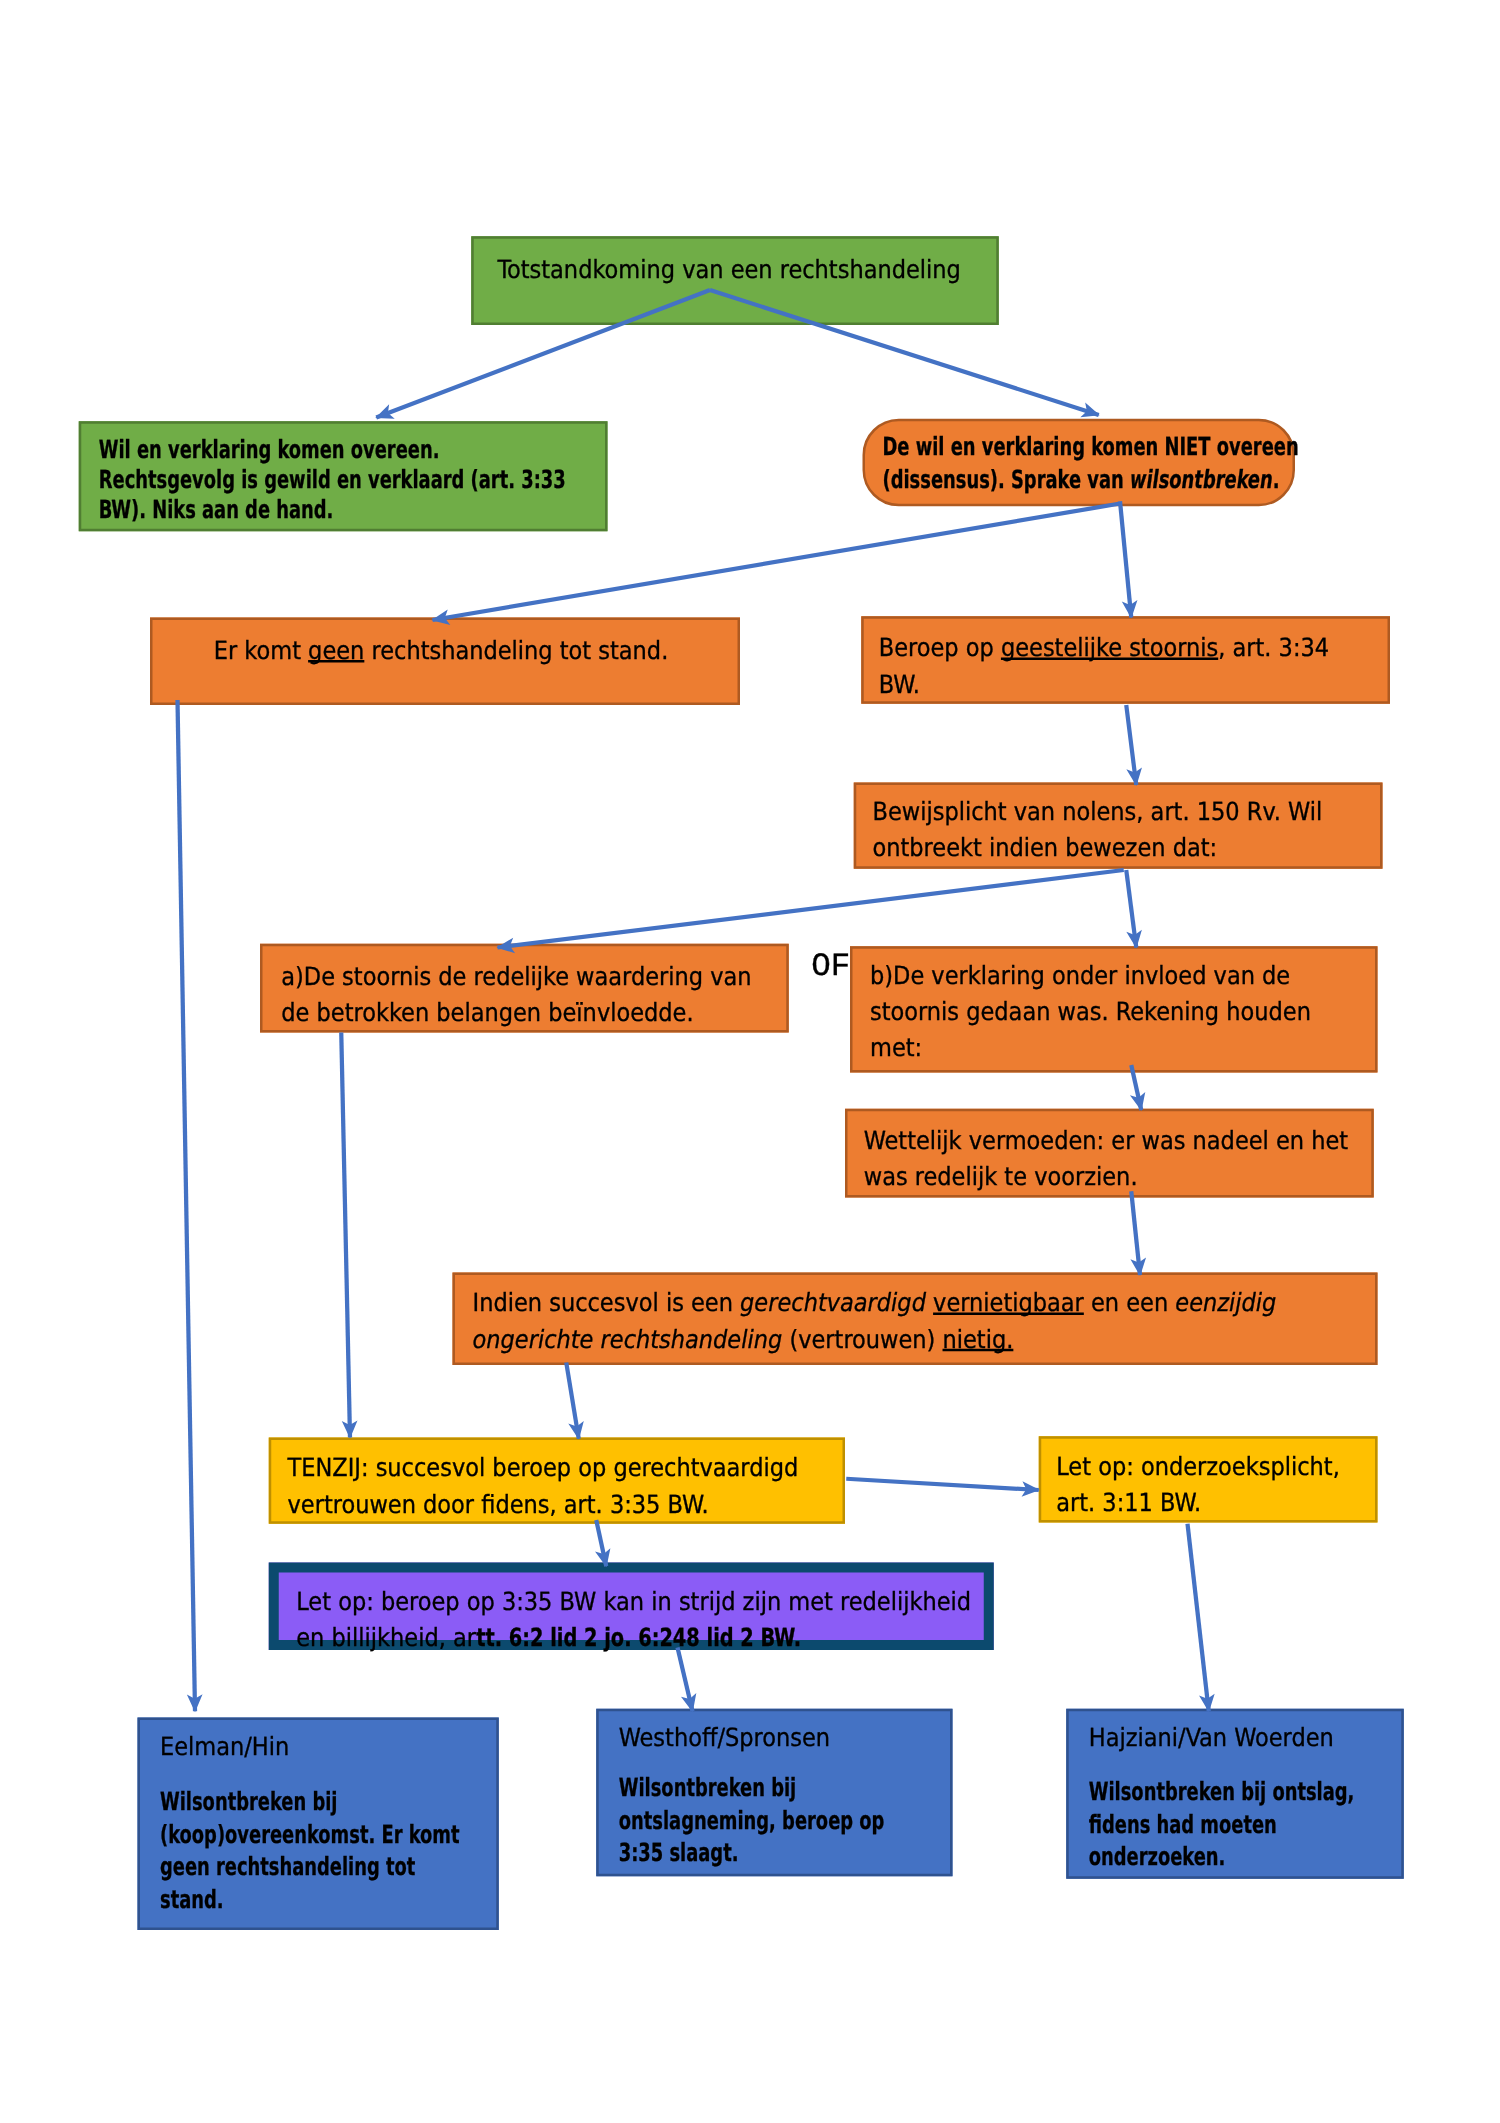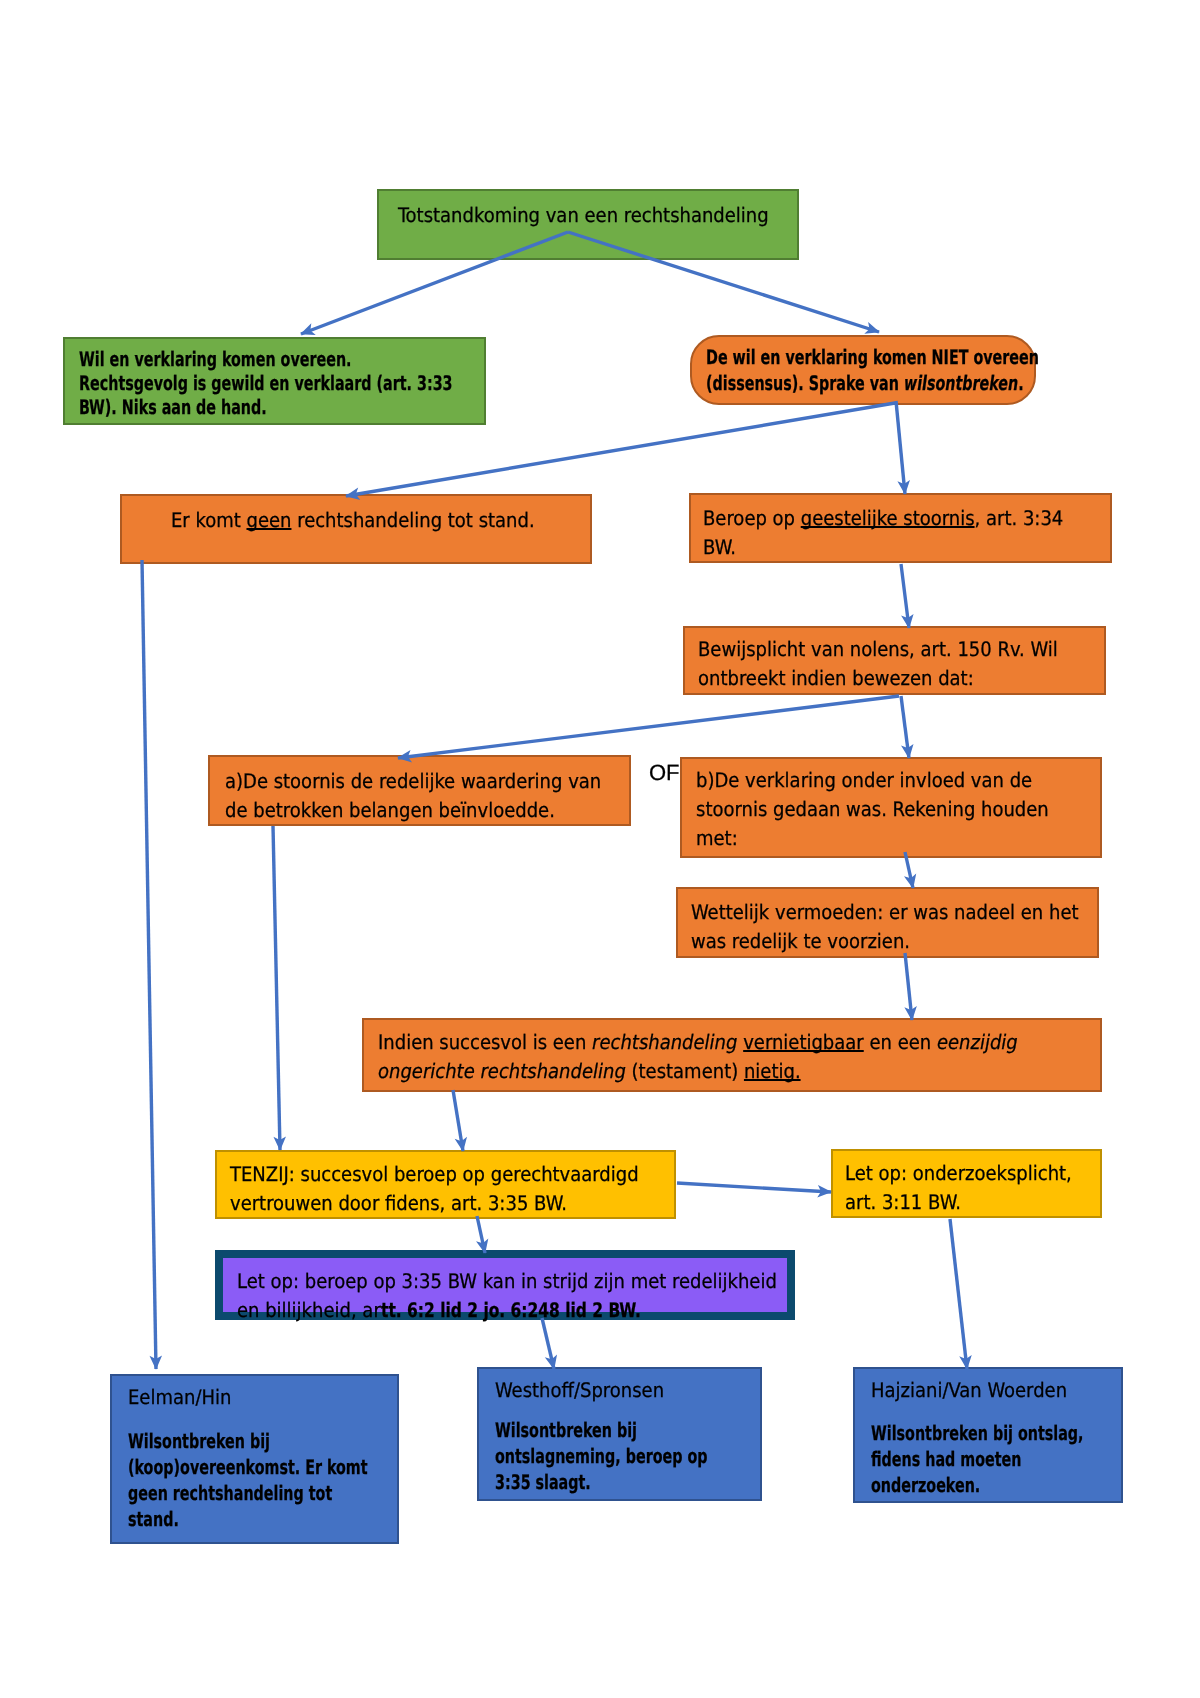--- a/index.html
+++ b/index.html
@@ -25,22 +25,22 @@
   .box-blue  {background:#4472C4;border:2px solid #2F528F;}
 
   .node p{font-family:"DejaVu Sans",sans-serif;font-stretch:condensed;
           font-size:20px;line-height:29px;
           -webkit-text-stroke:0.25px #000;}
   .node{padding:12px;}
   .node .inner{position:absolute;left:14px;right:4px;top:0;}
   .t-bold{font-weight:bold;}
   .bold-wrap{transform:scaleX(0.795);transform-origin:left top;width:125.8%;}
   .label-of{background:none;border:none;}
-  .label-of p{font-family:Liberation Sans, sans-serif;font-stretch:normal;
-              font-size:22px;line-height:26px;}
+  .label-of p{font-family:Liberation Mono, monospace;font-stretch:normal;
+              font-size:26px;line-height:26px;}
   .node p.case-name{font-weight:normal;}
   .tight-bold{display:inline-block;transform:scaleX(0.86);transform-origin:left center;}
   .node p.case-body{font-weight:bold;line-height:26px;}
 </style>
 </head>
 <body>
 
 <div id="canvas">
 
 <svg class="arrows" viewBox="0 0 1200 1698" width="1200" height="1698">
@@ -126,21 +126,21 @@
 </div>
 
 <div class="node box-orange" style="left:676px;top:887px;width:423px;height:71px;">
   <div class="inner" style="left:13px;top:9px;width:405px;">
     <p>Wettelijk vermoeden: er was nadeel en het was redelijk te voorzien.</p>
   </div>
 </div>
 
 <div class="node box-orange" style="left:362px;top:1018px;width:740px;height:74px;">
   <div class="inner" style="left:14px;top:8px;width:690px;">
-    <p><span>Indien succesvol is een </span><i>rechtshandeling</i><span> </span><u>vernietigbaar</u><span> en een </span><i>eenzijdig ongerichte rechtshandeling</i><span> (testament) </span><u>nietig.</u></p>
+    <p><span>Indien succesvol is een </span><i>gerechtvaardigd</i><span> </span><u>vernietigbaar</u><span> en een </span><i>eenzijdig ongerichte rechtshandeling</i><span> (vertrouwen) </span><u>nietig.</u></p>
   </div>
 </div>
 
 <div class="node box-yellow" style="left:215px;top:1150px;width:461px;height:69px;">
   <div class="inner" style="left:13px;top:8px;width:440px;">
     <p>TENZIJ: succesvol beroep op gerechtvaardigd vertrouwen door fidens, art. 3:35 BW.</p>
   </div>
 </div>
 
 <div class="node box-yellow" style="left:831px;top:1149px;width:271px;height:69px;">

